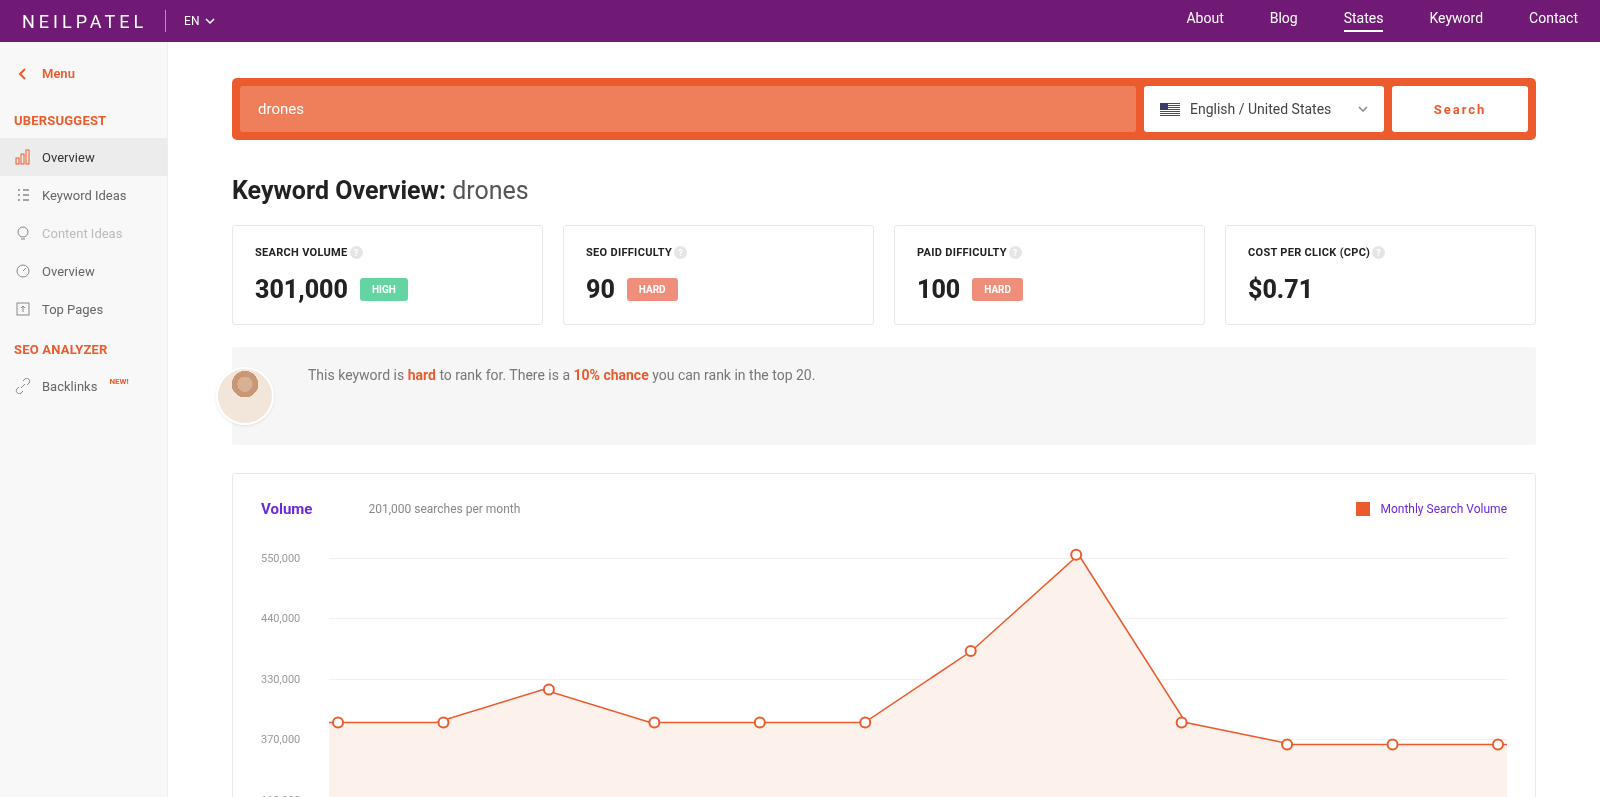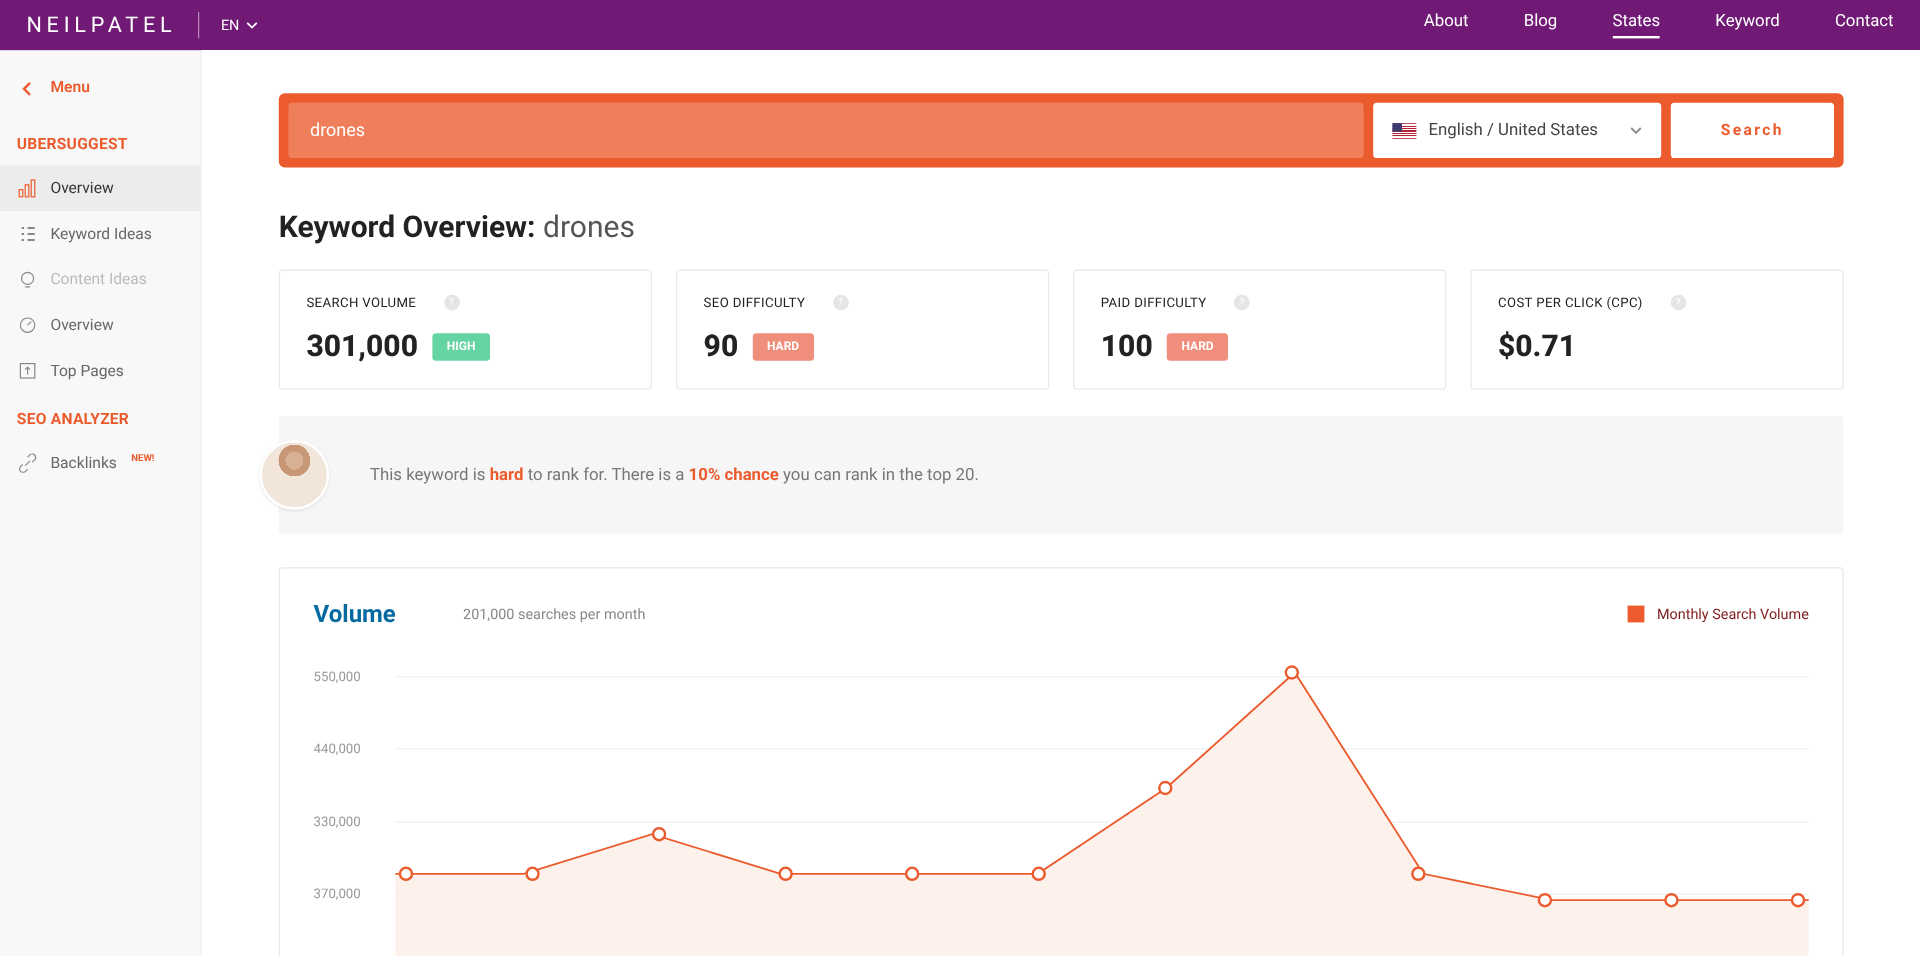--- a/index.html
+++ b/index.html
@@ -34,37 +34,37 @@
 .localesel .flag { width: 20px; height: 13px; margin-right: 10px; background: linear-gradient(#b22234 0 7.7%,#fff 7.7% 15.4%,#b22234 15.4% 23%,#fff 23% 30.8%,#b22234 30.8% 38.5%,#fff 38.5% 46.2%,#b22234 46.2% 53.8%,#fff 53.8% 61.5%,#b22234 61.5% 69.2%,#fff 69.2% 76.9%,#b22234 76.9% 84.6%,#fff 84.6% 92.3%,#b22234 92.3% 100%); position: relative; }
 .localesel .flag::before { content:""; position:absolute; left:0; top:0; width:8px; height:7px; background:#3c3b6e; }
 .localesel svg { margin-left: auto; }
 .searchbtn { width: 136px; background: #fff; border: none; color: #eb5b2d; font-weight: 700; font-size: 13px; letter-spacing: 2px; border-radius: 3px; cursor: pointer; }
 
 .pagetitle { margin: 36px 64px 20px 64px; font-size: 25px; font-weight: 700; color: #222; }
 .pagetitle .kw { font-weight: 400; color: #555; }
 
 .cards { margin: 0 64px; display: flex; gap: 20px; }
 .card { flex: 1; border: 1px solid #e8e8e8; border-radius: 3px; padding: 20px 22px; background: #fff; }
-.card-label { font-size: 11px; font-weight: 400; letter-spacing: .3px; color: #222; display: flex; align-items: flex-start; gap: 23px; }
+.card-label { font-size: 11px; font-weight: 700; letter-spacing: .3px; color: #222; display: flex; align-items: flex-start; gap: 2px; }
 .card-label .q { width: 13px; height: 13px; border-radius: 50%; background: #e5e5e5; color: #fff; font-size: 9px; display: flex; align-items: center; justify-content: center; }
 .card-val { margin-top: 16px; font-size: 25px; font-weight: 800; color: #222; display: flex; align-items: center; gap: 12px; }
 .badge { font-size: 10px; font-weight: 700; padding: 6px 12px; border-radius: 3px; }
 .badge.high { background: #65d4a3; color: #fff; }
 .badge.hard { background: #f08e7c; color: #fff; }
 
-.tipbar { margin: 22px 64px 0 64px; background: #f6f6f6; border-radius: 3px; padding: 20px 24px; display: flex; align-items: center; gap: 24px; position: relative; }
+.tipbar { margin: 22px 64px 0 64px; background: #f6f6f6; border-radius: 3px; padding: 20px 24px; display: flex; align-items: flex-start; gap: 24px; position: relative; }
 .avatar { width: 58px; height: 58px; border-radius: 50%; background: radial-gradient(circle at 50% 28%, #d8b094 0 16%, #c89876 16% 28%, #f2e6da 28% 100%); border: 2px solid #fff; box-shadow: 0 1px 3px rgba(0,0,0,.1); position: relative; left: -40px; margin-right: -30px; }
 .tipbar p { color: #777; font-size: 14px; }
 .tipbar .hl { color: #eb5b2d; font-weight: 700; }
 
 .chartbox { margin: 28px 64px 0 64px; border: 1px solid #e8e8e8; border-radius: 3px; padding: 26px 28px; background: #fff; }
 .charthead { display: flex; align-items: center; }
-.charthead .t { font-size: 20px; font-weight: 700; color: #0369a1; }
+.charthead .t { font-size: 15px; font-weight: 700; color: #6d28d9; }
 .charthead .sub { font-size: 12px; color: #888; margin-left: 56px; }
-.legend { margin-left: auto; font-size: 12px; color: #7f1d1d; display: flex; align-items: center; gap: 10px; }
+.legend { margin-left: auto; font-size: 12px; color: #6d28d9; display: flex; align-items: center; gap: 10px; }
 .legend .sq { width: 14px; height: 14px; background: #eb5b2d; }
 
 .chart { position: relative; height: 330px; margin-top: 12px; }
 .ylabel { position: absolute; left: 0; font-size: 11px; color: #999; transform: translateY(-50%); }
 .gridline { position: absolute; left: 68px; right: 0; border-top: 1px solid #f0f0f0; }
 .plotarea { position: absolute; left: 68px; right: 0; top: 0; bottom: 0; }
 .plotarea svg { width: 100%; height: 100%; }
 .pt { fill: #fff; stroke: #eb5b2d; stroke-width: 2; }
 .ln { fill: none; stroke: #eb5b2d; stroke-width: 1.5; }
 .ar { fill: #fdeee7; opacity: .85; }

